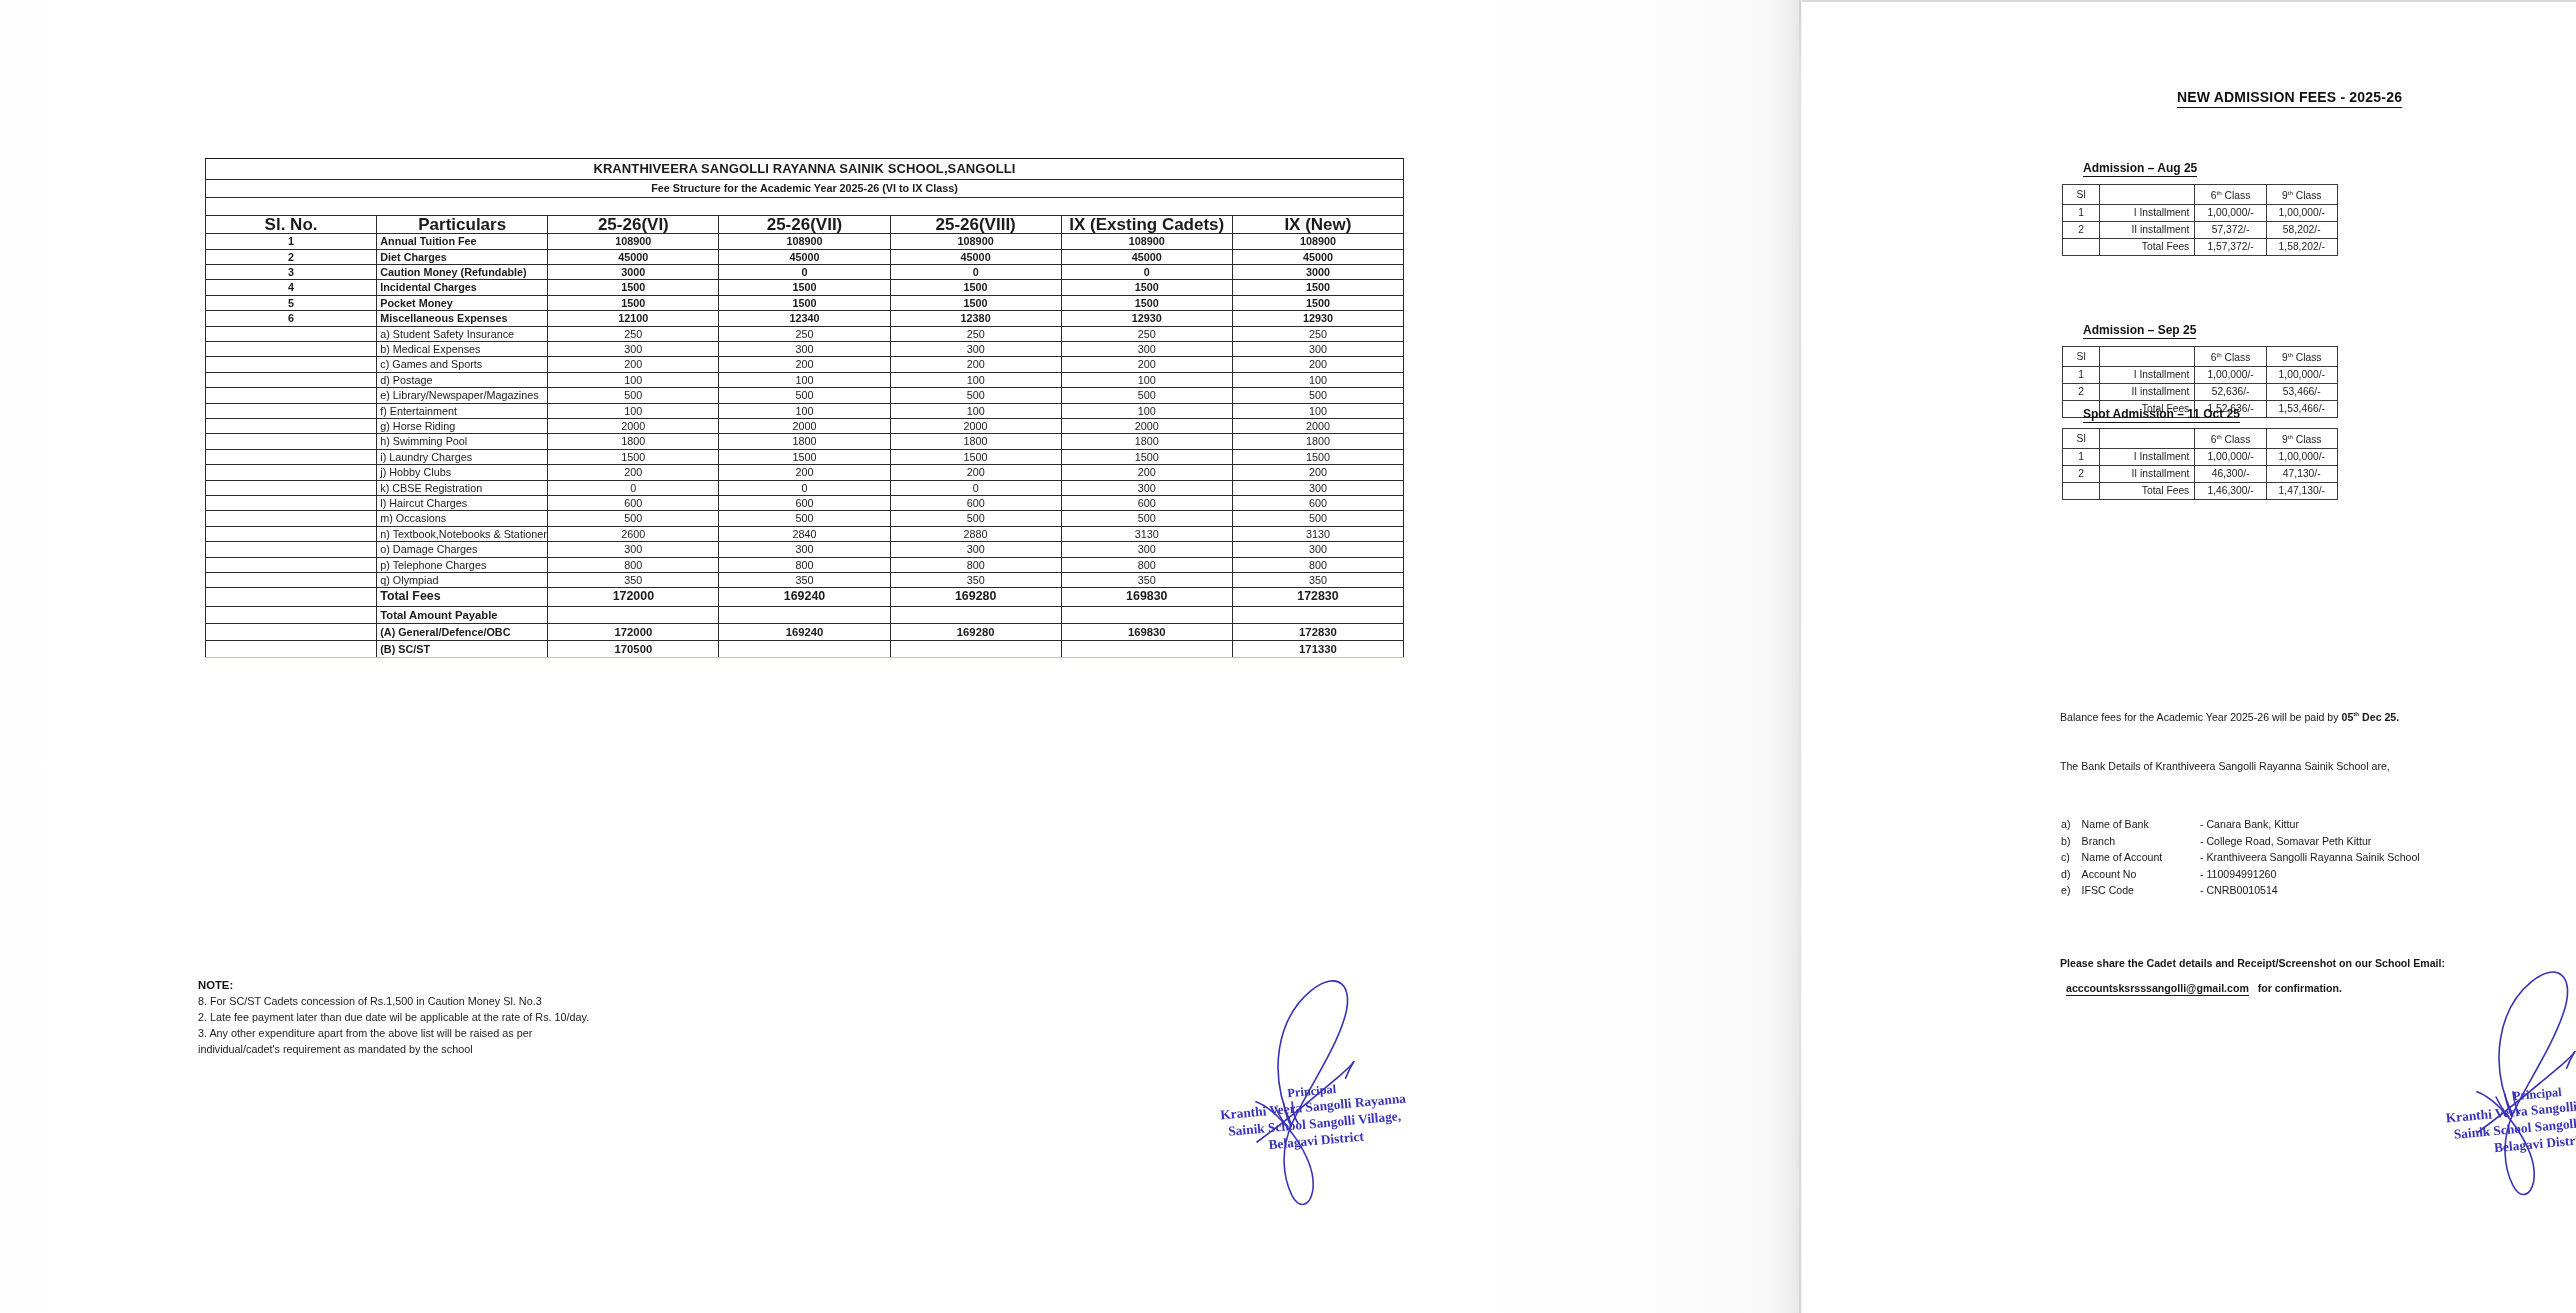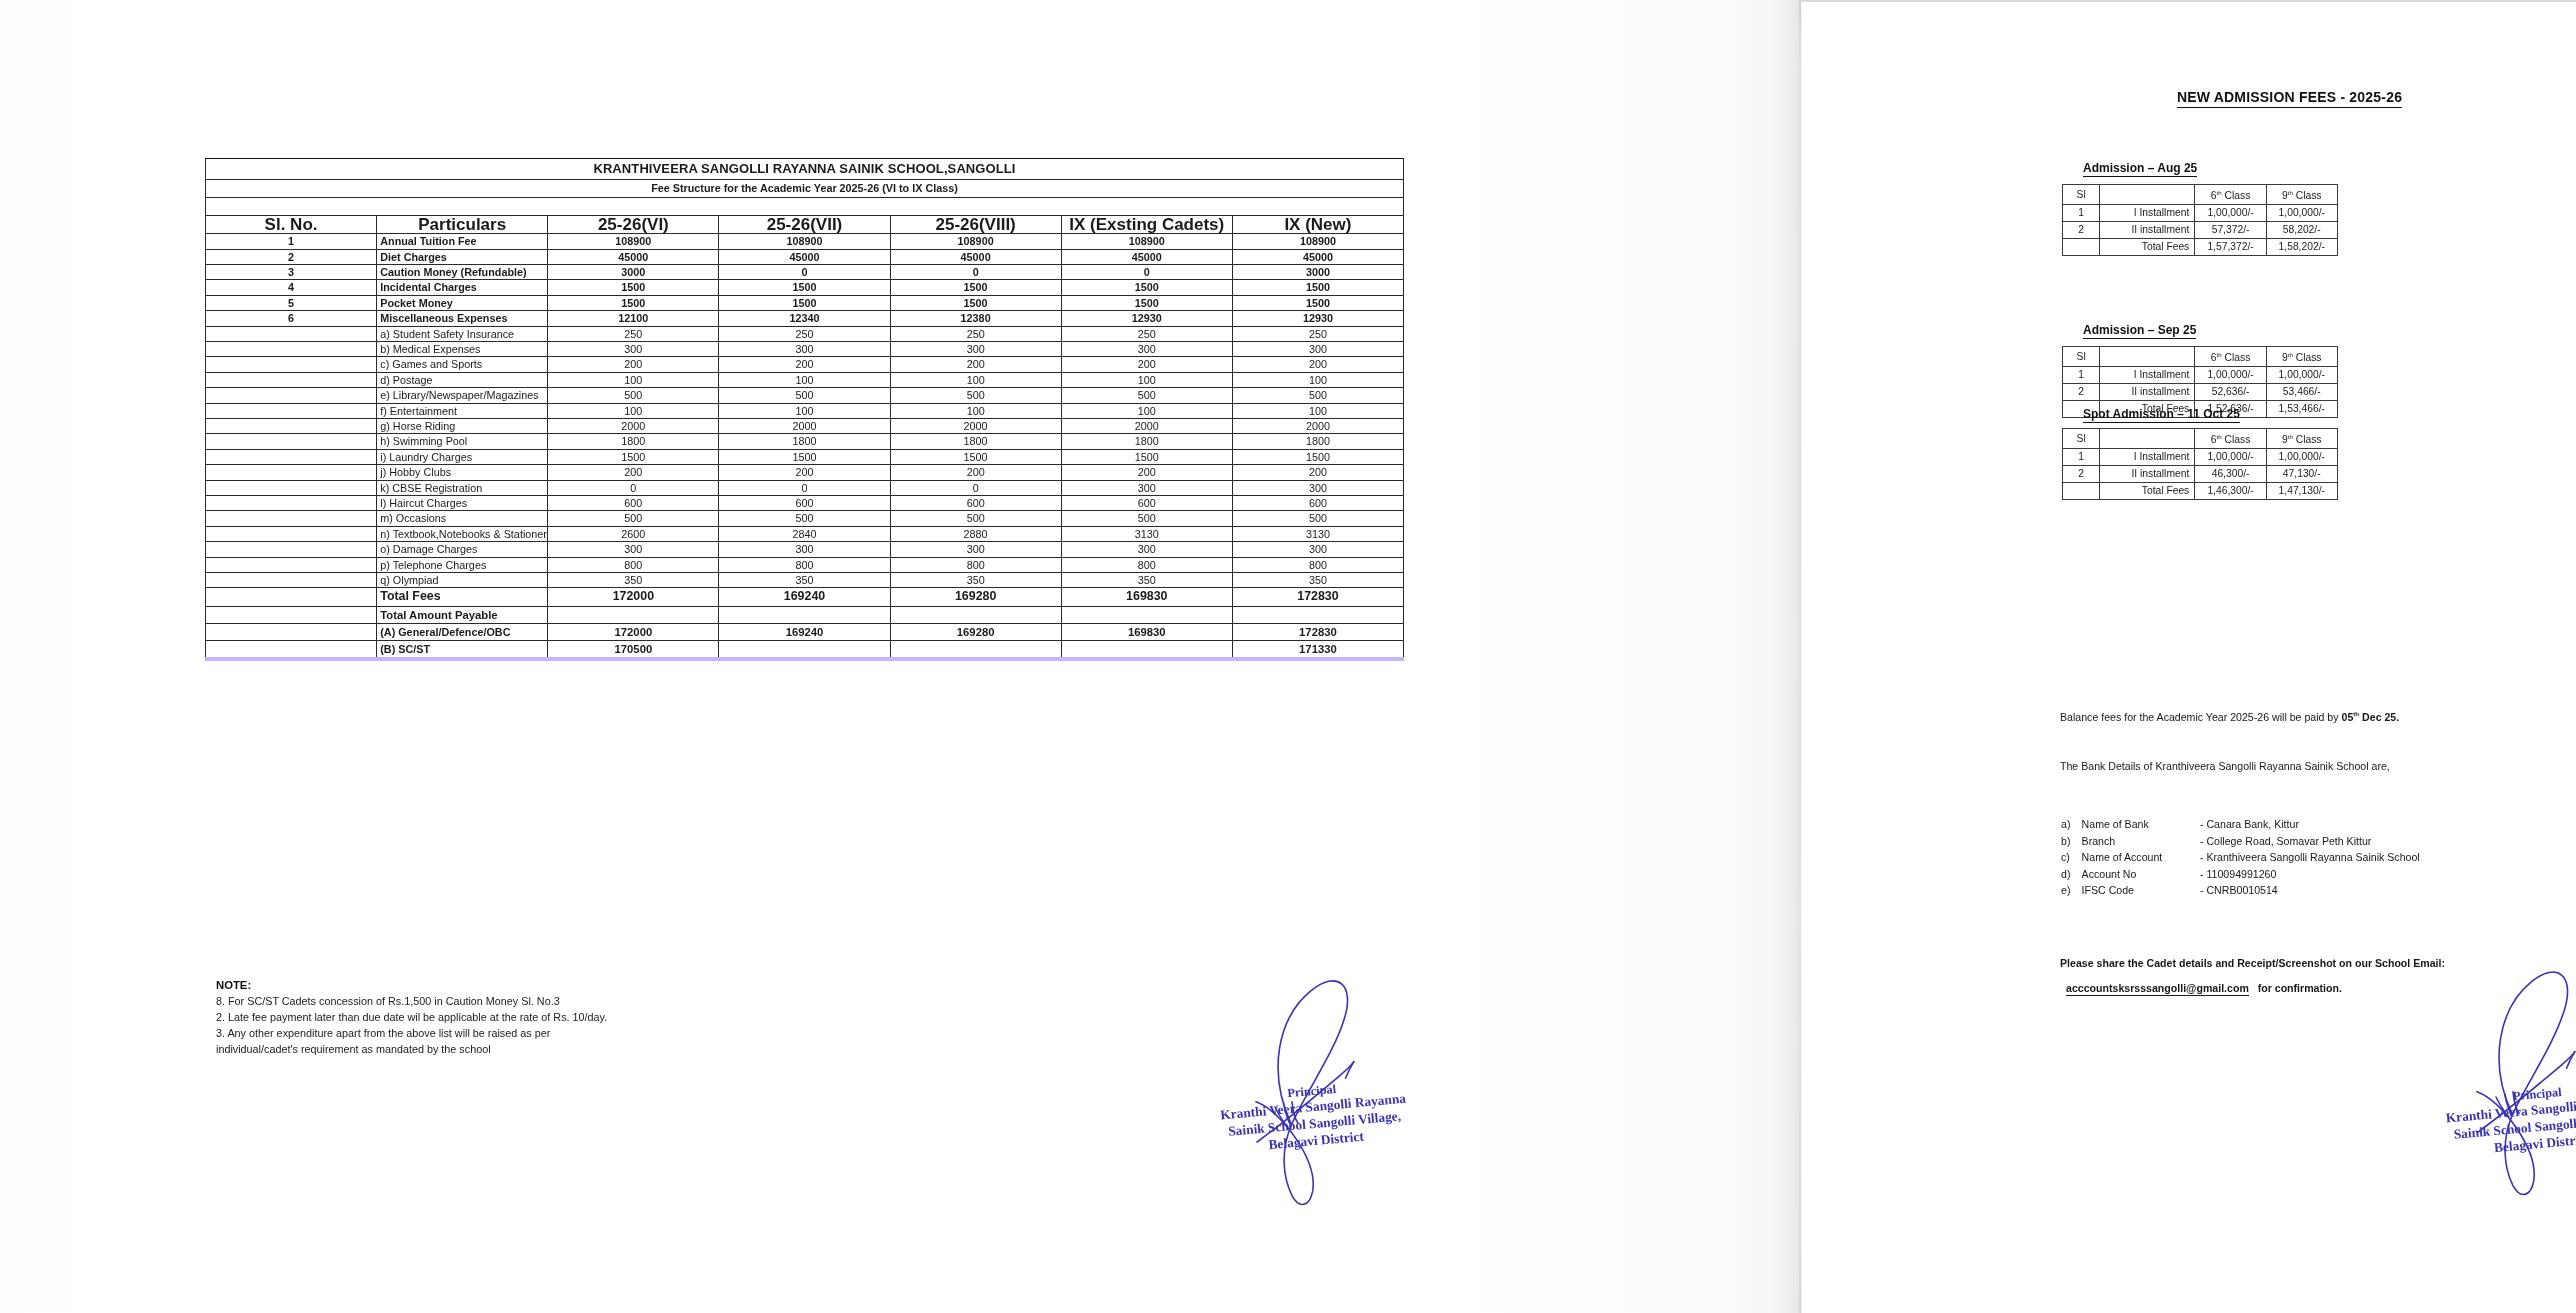--- a/index.html
+++ b/index.html
@@ -39,24 +39,24 @@
   tr.spacer-row td{height:16.5px;line-height:16.5px;}
   tr.head-row td{height:17.5px;line-height:17.5px;font-weight:bold;font-size:17px;text-align:center;}
   tr.head-row td.c-part{text-align:center;}
   tr.bold-row td{font-weight:bold;}
   tr.sub-row td{font-weight:normal;}
   tr.total-row td{height:17.5px;line-height:17.5px;font-weight:bold;font-size:12.4px;}
   tr.tap-row td{height:16.5px;line-height:16.5px;font-weight:bold;font-size:11.3px;}
   tr.ab-row td{height:16px;line-height:16px;font-weight:bold;font-size:11.3px;}
   tr.ab-row td.c-part{font-size:10.8px;}
   tr.thick-top td{border-top:1px solid #101010;}
-  tr.thick-bot td{border-bottom:4px solid #c4b5fd;}
+  tr.thick-bot td{border-bottom:1px solid #c4b5fd;}
 
   
-  #note-block{position:absolute;left:198px;top:979px;width:773px;margin-left:18px;}
+  #note-block{position:absolute;left:198px;top:979px;width:773px;}
   #note-title{font-size:11.3px;font-weight:bold;color:#121212;margin-bottom:2.1px;}
   .note-line{font-size:10.8px;color:#1b1b1b;line-height:16px;white-space:nowrap;}
 
   
   #right-title{position:absolute;left:2109px;top:89px;width:361px;text-align:center;
      font-size:14px;font-weight:bold;letter-spacing:0.2px;color:#101010;}
   #right-title span{border-bottom:1.5px solid #101010;padding-bottom:1.5px;}
 
   .adm-head{position:absolute;width:361px;text-align:left;font-size:12px;font-weight:bold;color:#111;}
   .adm-head span{border-bottom:1px solid #111;padding-bottom:1px;}

